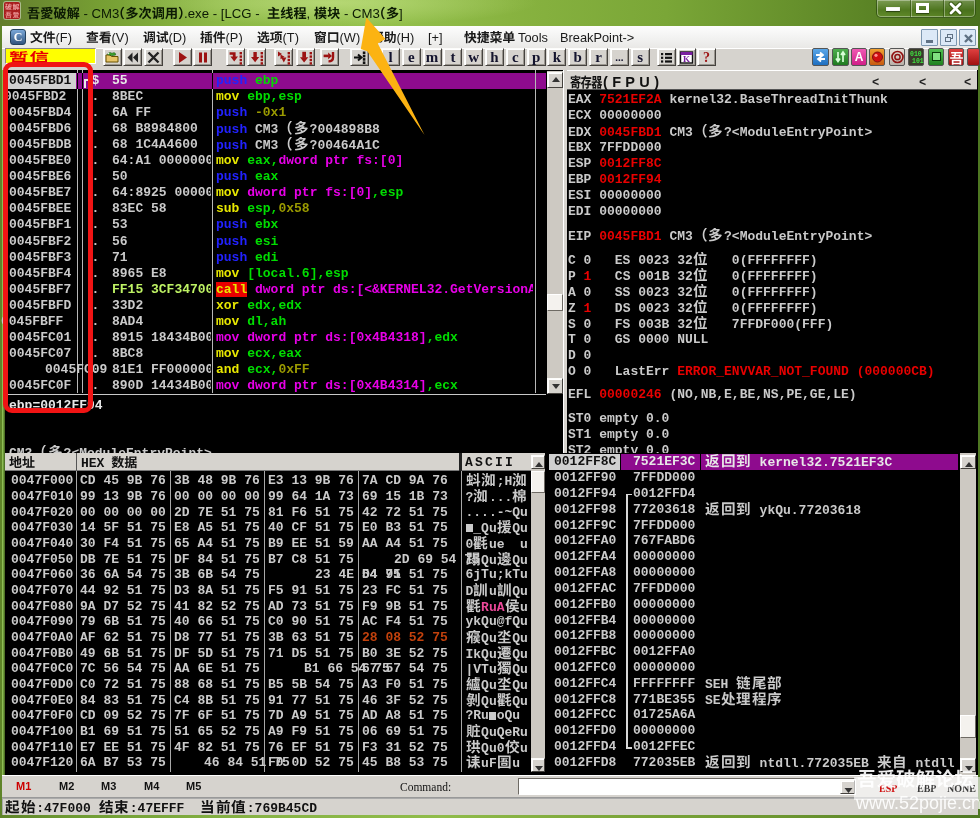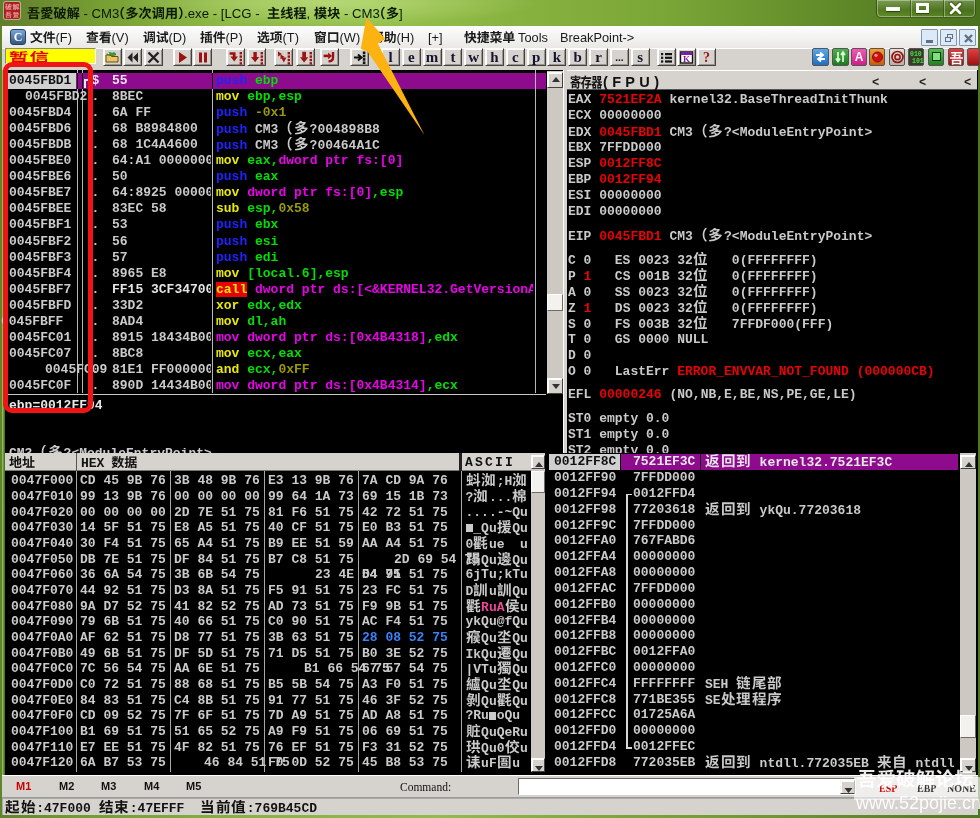--- a/index.html
+++ b/index.html
@@ -287,21 +287,21 @@
 <div class="vl" style="left:82px;top:70px;height:323px"></div>
 <div class="vl" style="left:212px;top:70px;height:323px"></div>
 <div class="vl" style="left:534.5px;top:70px;height:323px"></div>
 <div class="abs" style="left:76.5px;top:73px;width:1px;height:16px;background:#000"></div>
 <div class="abs" style="left:82px;top:73px;width:1px;height:16px;background:#000"></div>
 <div class="abs" style="left:212px;top:73px;width:1px;height:16px;background:#000"></div>
 <div class="m" style="left:9px;top:73px;"><span style="color:#111">0045FBD1</span></div>
 <div class="m" style="left:91.5px;top:73px;"><span style="color:#e8e8e8">$</span></div>
 <div class="m" style="left:112px;top:73px;width:99px;overflow:hidden"><span style="color:#e8e8e8">55</span></div>
 <div class="m" style="left:216px;top:73px;width:317px;overflow:hidden"><span style="color:#2222ff">push </span><span style="color:#00dd00">ebp</span></div>
-<div class="m" style="left:25px;top:89.05px;"><span style="color:#cacaca">0045FBD2</span></div>
+<div class="m" style="left:4px;top:89.05px;"><span style="color:#cacaca">0045FBD2</span></div>
 <div class="m" style="left:91.5px;top:89.05px;"><span style="color:#cacaca">.</span></div>
 <div class="m" style="left:112px;top:89.05px;width:99px;overflow:hidden"><span style="color:#cacaca">8BEC</span></div>
 <div class="m" style="left:216px;top:89.05px;width:317px;overflow:hidden"><span style="color:#e8e800">mov </span><span style="color:#00dd00">ebp,esp</span></div>
 <div class="m" style="left:9px;top:105.1px;"><span style="color:#cacaca">0045FBD4</span></div>
 <div class="m" style="left:91.5px;top:105.1px;"><span style="color:#cacaca">.</span></div>
 <div class="m" style="left:112px;top:105.1px;width:99px;overflow:hidden"><span style="color:#cacaca">6A FF</span></div>
 <div class="m" style="left:216px;top:105.1px;width:317px;overflow:hidden"><span style="color:#2222ff">push </span><span style="color:#9a9a00">-0x1</span></div>
 <div class="m" style="left:9px;top:121.15px;"><span style="color:#cacaca">0045FBD6</span></div>
 <div class="m" style="left:91.5px;top:121.15px;"><span style="color:#cacaca">.</span></div>
 <div class="m" style="left:112px;top:121.15px;width:99px;overflow:hidden"><span style="color:#cacaca">68 B8984800</span></div>
@@ -337,29 +337,29 @@
 <div class="m" style="left:9px;top:217.45px;"><span style="color:#cacaca">0045FBF1</span></div>
 <div class="m" style="left:91.5px;top:217.45px;"><span style="color:#cacaca">.</span></div>
 <div class="m" style="left:112px;top:217.45px;width:99px;overflow:hidden"><span style="color:#cacaca">53</span></div>
 <div class="m" style="left:216px;top:217.45px;width:317px;overflow:hidden"><span style="color:#2222ff">push </span><span style="color:#00dd00">ebx</span></div>
 <div class="m" style="left:9px;top:233.5px;"><span style="color:#cacaca">0045FBF2</span></div>
 <div class="m" style="left:91.5px;top:233.5px;"><span style="color:#cacaca">.</span></div>
 <div class="m" style="left:112px;top:233.5px;width:99px;overflow:hidden"><span style="color:#cacaca">56</span></div>
 <div class="m" style="left:216px;top:233.5px;width:317px;overflow:hidden"><span style="color:#2222ff">push </span><span style="color:#00dd00">esi</span></div>
 <div class="m" style="left:9px;top:249.55px;"><span style="color:#cacaca">0045FBF3</span></div>
 <div class="m" style="left:91.5px;top:249.55px;"><span style="color:#cacaca">.</span></div>
-<div class="m" style="left:112px;top:249.55px;width:99px;overflow:hidden"><span style="color:#cacaca">57</span></div>
+<div class="m" style="left:112px;top:249.55px;width:99px;overflow:hidden"><span style="color:#cacaca">71</span></div>
 <div class="m" style="left:216px;top:249.55px;width:317px;overflow:hidden"><span style="color:#2222ff">push </span><span style="color:#00dd00">edi</span></div>
 <div class="m" style="left:9px;top:265.6px;"><span style="color:#cacaca">0045FBF4</span></div>
 <div class="m" style="left:91.5px;top:265.6px;"><span style="color:#cacaca">.</span></div>
 <div class="m" style="left:112px;top:265.6px;width:99px;overflow:hidden"><span style="color:#cacaca">8965 E8</span></div>
 <div class="m" style="left:216px;top:265.6px;width:317px;overflow:hidden"><span style="color:#e8e800">mov </span><span style="color:#00dd00">[local.6],esp</span></div>
 <div class="m" style="left:9px;top:281.65px;"><span style="color:#cacaca">0045FBF7</span></div>
 <div class="m" style="left:91.5px;top:281.65px;"><span style="color:#cacaca">.</span></div>
-<div class="m" style="left:112px;top:281.65px;width:99px;overflow:hidden"><span style="color:#e5e5e5">FF15 3CF34700</span></div>
+<div class="m" style="left:112px;top:281.65px;width:99px;overflow:hidden"><span style="color:#bef264">FF15 3CF34700</span></div>
 <div class="m" style="left:216px;top:281.65px;width:317px;overflow:hidden"><span style="background:#e80000;color:#e8e800">call</span><span style="color:#e800e8"> dword ptr ds:[&lt;&amp;KERNEL32.GetVersionA&gt;</span></div>
 <div class="m" style="left:9px;top:297.7px;"><span style="color:#cacaca">0045FBFD</span></div>
 <div class="m" style="left:91.5px;top:297.7px;"><span style="color:#cacaca">.</span></div>
 <div class="m" style="left:112px;top:297.7px;width:99px;overflow:hidden"><span style="color:#cacaca">33D2</span></div>
 <div class="m" style="left:216px;top:297.7px;width:317px;overflow:hidden"><span style="color:#e8e800">xor </span><span style="color:#00dd00">edx,edx</span></div>
 <div class="m" style="left:1px;top:313.75px;"><span style="color:#cacaca">0045FBFF</span></div>
 <div class="m" style="left:91.5px;top:313.75px;"><span style="color:#cacaca">.</span></div>
 <div class="m" style="left:112px;top:313.75px;width:99px;overflow:hidden"><span style="color:#cacaca">8AD4</span></div>
 <div class="m" style="left:216px;top:313.75px;width:317px;overflow:hidden"><span style="color:#e8e800">mov </span><span style="color:#00dd00">dl,ah</span></div>
 <div class="m" style="left:9px;top:329.8px;"><span style="color:#cacaca">0045FC01</span></div>
@@ -546,21 +546,21 @@
 <div class="m" style="left:11px;top:614.32px;"><span style="color:#cacaca">0047F090</span></div>
 <div class="m" style="left:80px;top:614.32px;"><span style="color:#cacaca">79 6B 51 75</span></div>
 <div class="m" style="left:174px;top:614.32px;"><span style="color:#cacaca">40 66 51 75</span></div>
 <div class="m" style="left:268px;top:614.32px;"><span style="color:#cacaca">C0 90 51 75</span></div>
 <div class="m" style="left:362px;top:614.32px;"><span style="color:#cacaca">AC F4 51 75</span></div>
 <div class="m" style="left:465.5px;top:614.32px;width:64px;overflow:hidden"><span style="color:#cacaca">ykQu@fQu</span></div>
 <div class="m" style="left:11px;top:630px;"><span style="color:#cacaca">0047F0A0</span></div>
 <div class="m" style="left:80px;top:630px;"><span style="color:#cacaca">AF 62 51 75</span></div>
 <div class="m" style="left:174px;top:630px;"><span style="color:#cacaca">D8 77 51 75</span></div>
 <div class="m" style="left:268px;top:630px;"><span style="color:#cacaca">3B 63 51 75</span></div>
-<div class="m" style="left:362px;top:630px;"><span style="color:#3b82f6">28 08 52 75</span></div>
+<div class="m" style="left:362px;top:630px;"><span style="color:#c2410c">28 08 52 75</span></div>
 <div class="m" style="left:465.5px;top:630px;width:64px;overflow:hidden"><svg class="cg" style="width:15.6px;height:14.6px;vertical-align:-2.9px">
       <path transform="translate(0,12.26) scale(0.01460)" d="M568 -614V-528H778L771 -471H496V-382H576C556 -326 525 -272 489 -234C510 -224 547 -204 569 -189H493V-102H659C633 -58 580 -14 472 16C496 35 527 70 542 92C649 56 711 8 746 -42C785 19 840 65 919 90C933 63 962 24 984 3C906 -13 849 -51 813 -102H961V-189H788V-256H932V-340H666L681 -382H966V-471H876C882 -514 887 -562 890 -612L813 -619L796 -614ZM18 -300 53 -192 154 -251C141 -158 113 -65 53 8C77 23 125 68 143 92C236 -16 269 -181 279 -324C293 -298 307 -268 313 -252C325 -265 337 -279 348 -294V88H455V-477C475 -521 493 -567 507 -612L407 -641C380 -548 336 -456 282 -388L283 -443V-659H960V-765H657C648 -795 635 -829 623 -857L503 -833L525 -765H165V-525C152 -572 133 -632 115 -681L28 -646C49 -581 73 -495 82 -444L165 -481V-444L164 -369C109 -342 57 -316 18 -300ZM580 -189C595 -208 611 -231 625 -256H682V-192V-189Z" fill="#cacaca"></path>
     </svg><span style="color:#cacaca">Qu</span><svg class="cg" style="width:15.6px;height:14.6px;vertical-align:-2.9px">
       <path transform="translate(0,12.26) scale(0.01460)" d="M84 -741V-643H285C234 -554 145 -485 44 -450C67 -427 97 -381 110 -352C264 -416 383 -536 435 -717L361 -745L341 -741ZM819 -803C776 -757 708 -700 649 -658C617 -695 590 -734 569 -777V-850H458V-459C458 -446 453 -442 438 -442C424 -442 374 -442 330 -444C345 -417 363 -374 368 -344C437 -344 485 -347 521 -362C558 -378 569 -405 569 -457V-589C649 -484 756 -403 888 -358C906 -391 942 -438 969 -462C873 -488 788 -533 719 -590C780 -627 854 -679 917 -728ZM437 -329V-250H153V-149H437V-39H62V65H943V-39H558V-149H846V-250H558V-329Z" fill="#cacaca"></path>
     </svg><span style="color:#cacaca">Qu</span></div>
 <div class="m" style="left:11px;top:645.68px;"><span style="color:#cacaca">0047F0B0</span></div>
 <div class="m" style="left:80px;top:645.68px;"><span style="color:#cacaca">49 6B 51 75</span></div>
 <div class="m" style="left:174px;top:645.68px;"><span style="color:#cacaca">DF 5D 51 75</span></div>
 <div class="m" style="left:268px;top:645.68px;"><span style="color:#cacaca">71 D5 51 75</span></div>
 <div class="m" style="left:362px;top:645.68px;"><span style="color:#cacaca">B0 3E 52 75</span></div>

